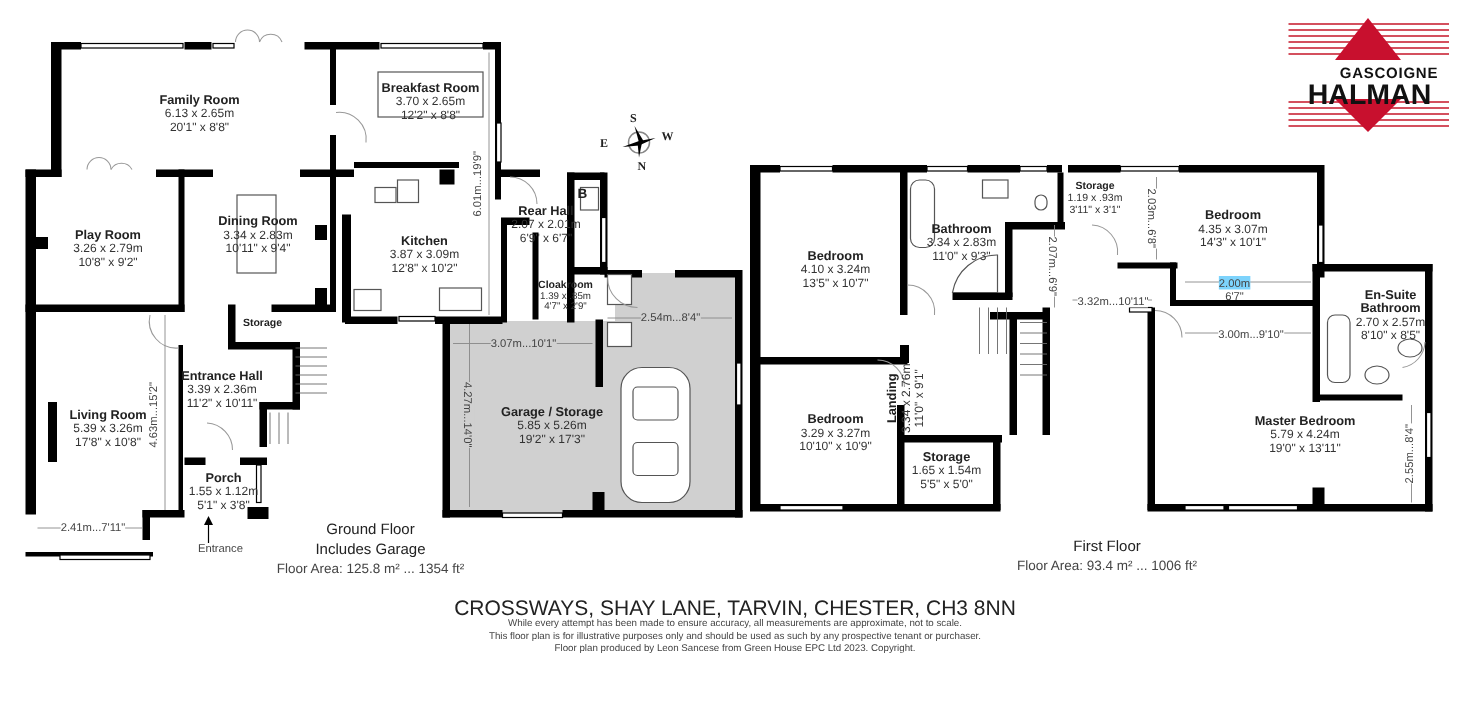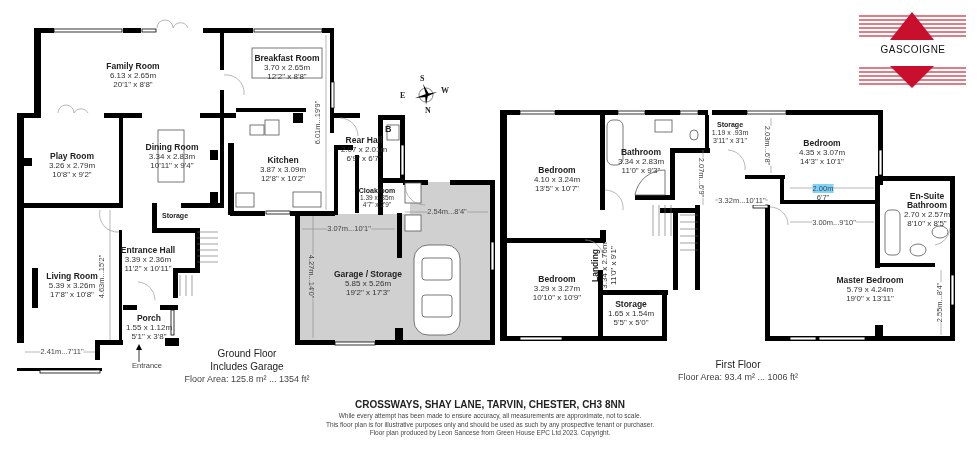--- a/index.html
+++ b/index.html
@@ -6,25 +6,25 @@
   body{width:980px;height:470px;position:relative;overflow:hidden;font-family:"Liberation Sans",sans-serif;color:#222;}
   svg.plan{position:absolute;left:0;top:0;}
   .lbl{position:absolute;text-align:center;font-size:8px;line-height:9px;color:#333;white-space:nowrap;transform:translateX(-50%);}
   .lbl .n{font-weight:bold;font-size:8.5px;color:#222;}
   .rot{position:absolute;font-size:7.5px;color:#444;white-space:nowrap;transform-origin:center;}
   .dim{position:absolute;font-size:7.5px;color:#444;white-space:nowrap;transform:translateX(-50%);background:transparent;}
   .floor-cap{position:absolute;text-align:center;transform:translateX(-50%);white-space:nowrap;}
   .floor-cap .t{font-weight:normal;font-size:10px;color:#222;line-height:13px;}
   .floor-cap .a{font-size:9px;color:#444;line-height:12px;}
   .footer{position:absolute;left:490px;top:398px;transform:translateX(-50%);text-align:center;white-space:nowrap;}
-  .footer .addr{font-weight:bold;font-size:10px;color:#222;line-height:14px;}
+  .footer .addr{font-weight:normal;font-size:14px;color:#222;line-height:14px;}
   .footer .gia{font-size:8.5px;color:#444;line-height:13px;}
   .footer .disc{font-size:6.5px;color:#444;line-height:8.5px;}
   .logo{position:absolute;left:858px;top:12px;width:110px;height:76px;}
-  .logo .g{position:absolute;left:0;top:32px;width:110px;text-align:center;font-weight:normal;font-size:10px;letter-spacing:0.5px;color:#111;}
+  .logo .g{position:absolute;left:13px;top:32px;width:110px;text-align:center;font-weight:bold;font-size:10px;letter-spacing:0.5px;color:#111;}
   .logo .h{position:absolute;left:0;top:42px;width:110px;text-align:center;font-weight:bold;font-size:19px;letter-spacing:0px;color:#111;line-height:20px;}
   .compass-l{position:absolute;font-family:"Liberation Serif",serif;font-weight:bold;font-size:8px;color:#222;}
   .entr{position:absolute;font-size:7.5px;color:#444;transform:translateX(-50%);}
 </style>
 </head>
 <body>
 
 <svg class="plan" width="980" height="470" viewBox="0 0 980 470">
 
   <rect x="300" y="214" width="190" height="128" fill="#d0d0d0"></rect>
@@ -269,20 +269,21 @@
         <line x1="859" y1="80" x2="966" y2="80"></line>
       <line x1="859" y1="84" x2="966" y2="84"></line>
     </g>
     <polygon points="912,12 934,40 890,40" fill="#c8102e"></polygon>
     <polygon points="890,66 934,66 912,88" fill="#c8102e"></polygon>
   </g>
 </svg>
 
 <div class="logo">
   <div class="g">GASCOIGNE</div>
+  <div class="h">HALMAN</div>
 </div>
 
 <span class="compass-l" style="left:420px;top:74px;">S</span>
 <span class="compass-l" style="left:400px;top:91px;">E</span>
 <span class="compass-l" style="left:441px;top:86px;">W</span>
 <span class="compass-l" style="left:425px;top:106px;">N</span>
 
 <span style="position:absolute;left:385px;top:124px;font-weight:bold;font-size:9px;">B</span>
 
 <div class="lbl" style="left:133px;top:62px;">

